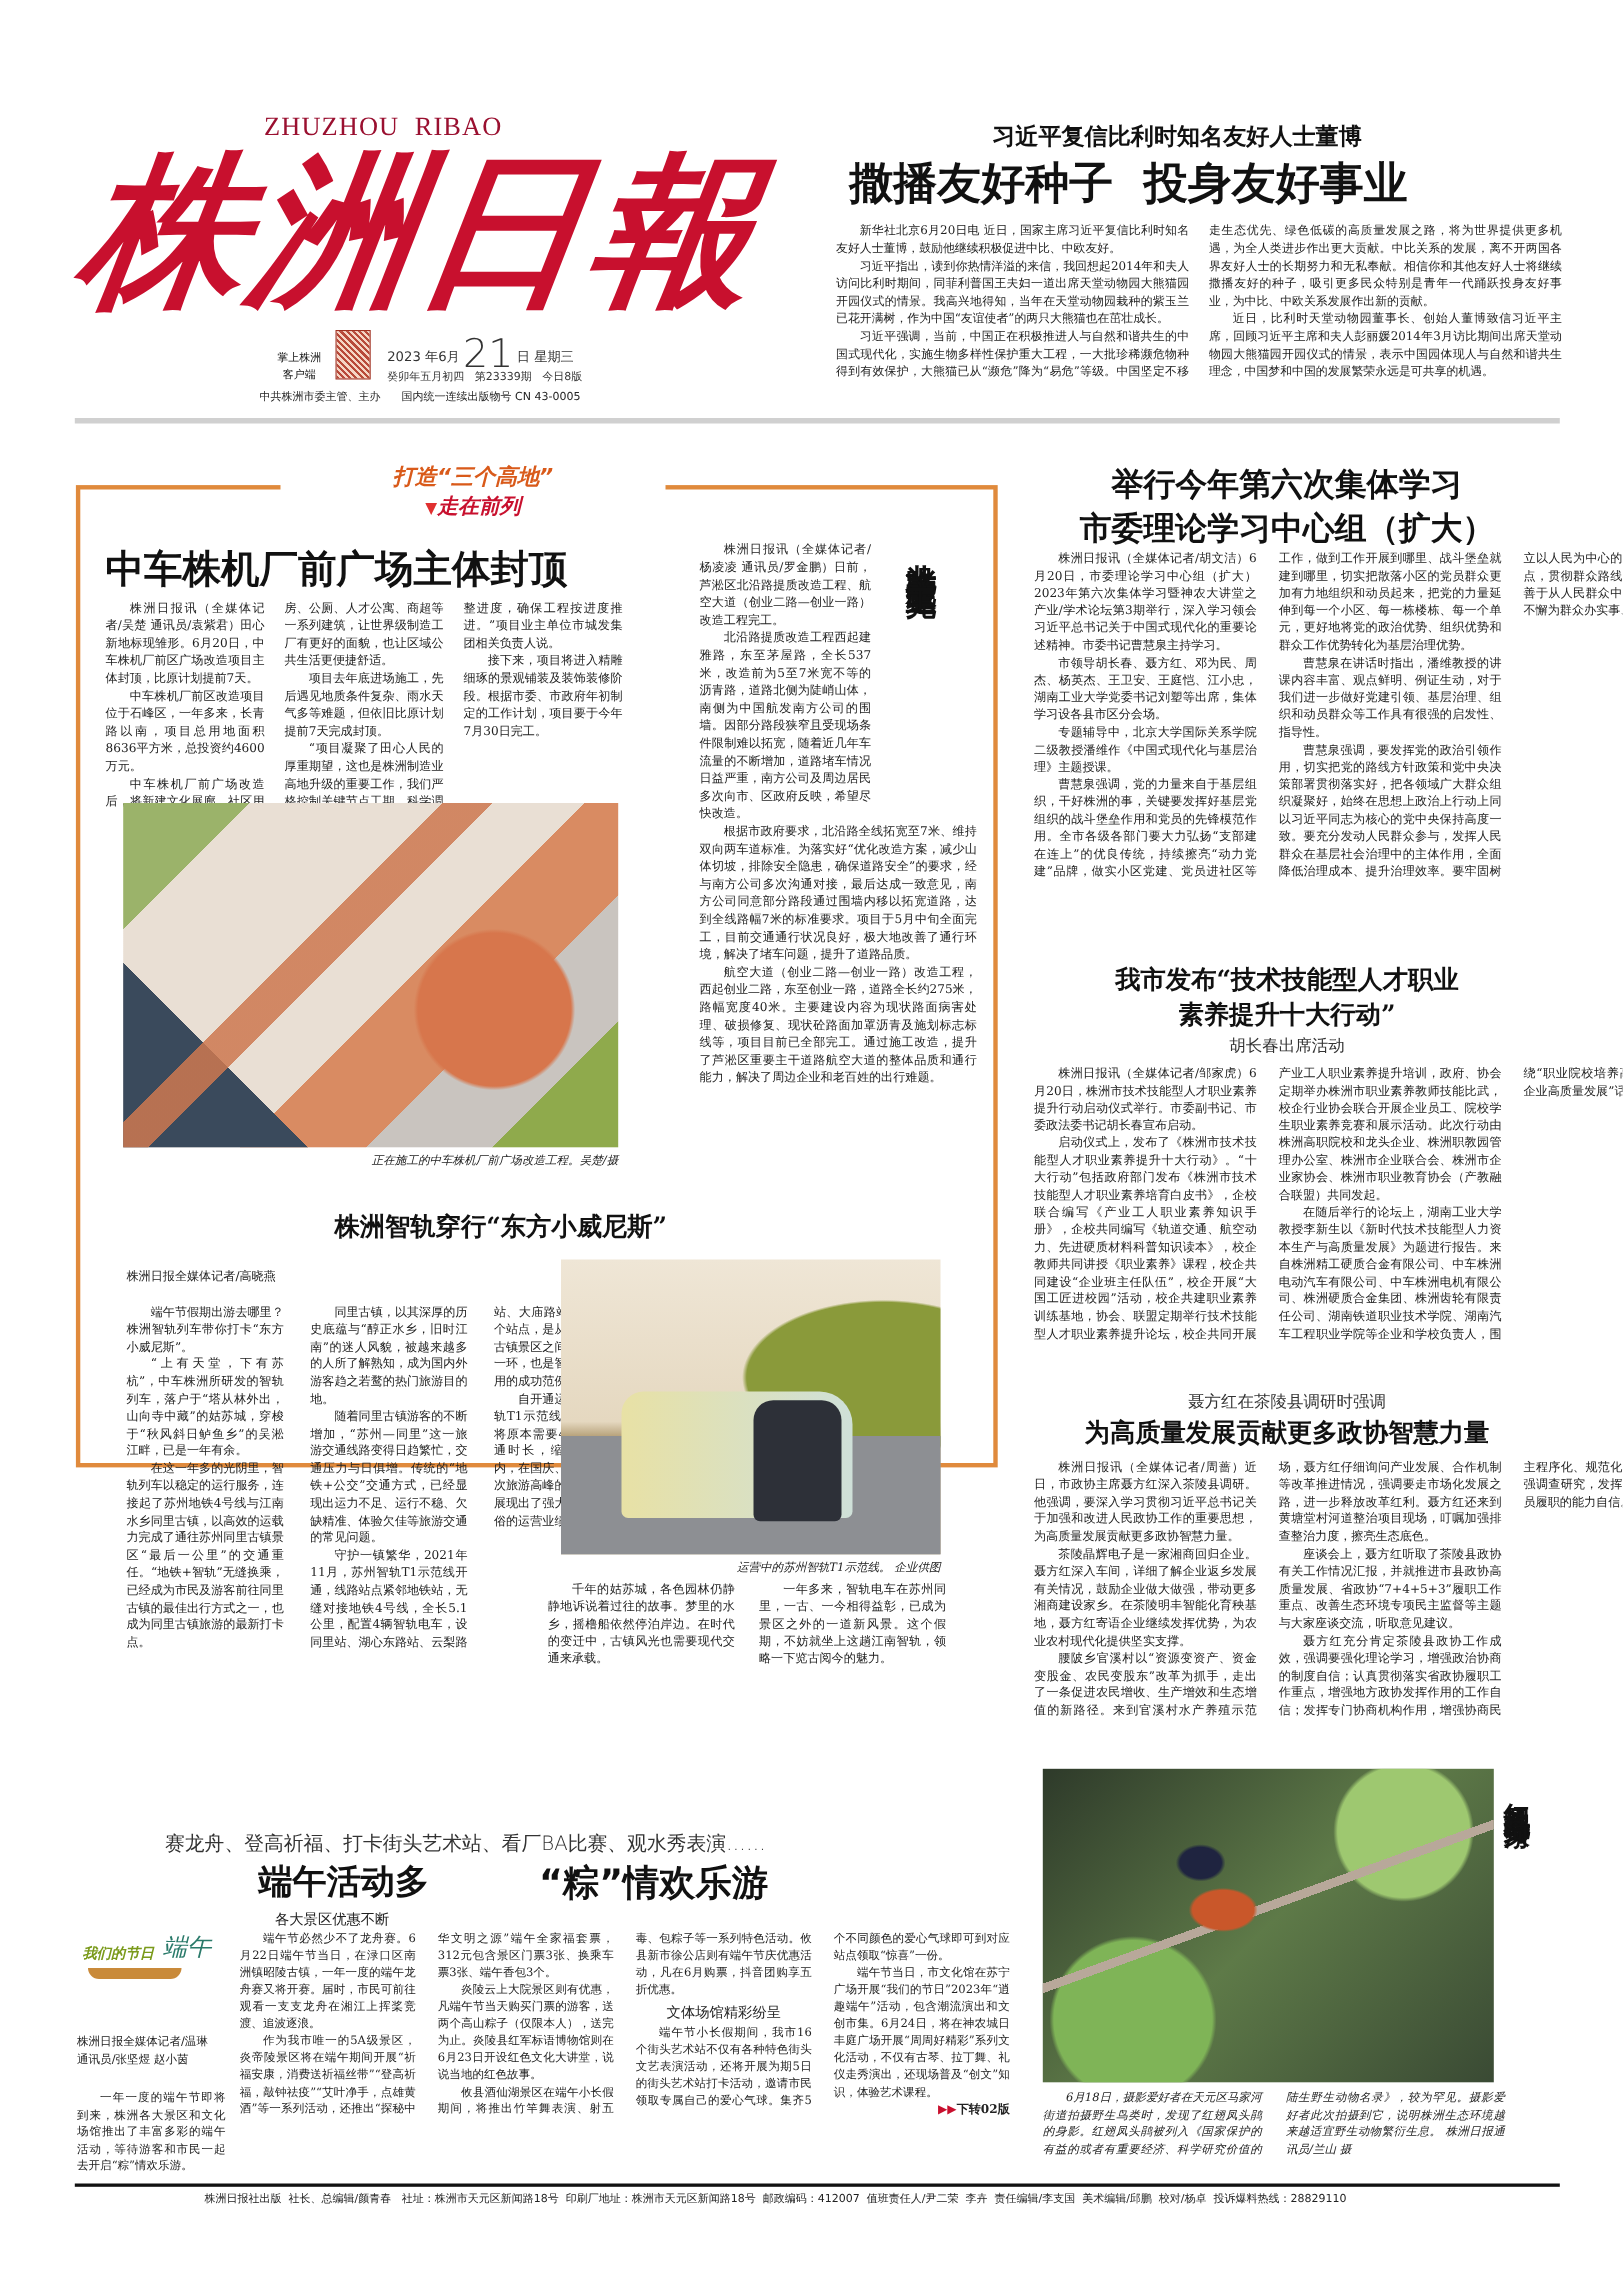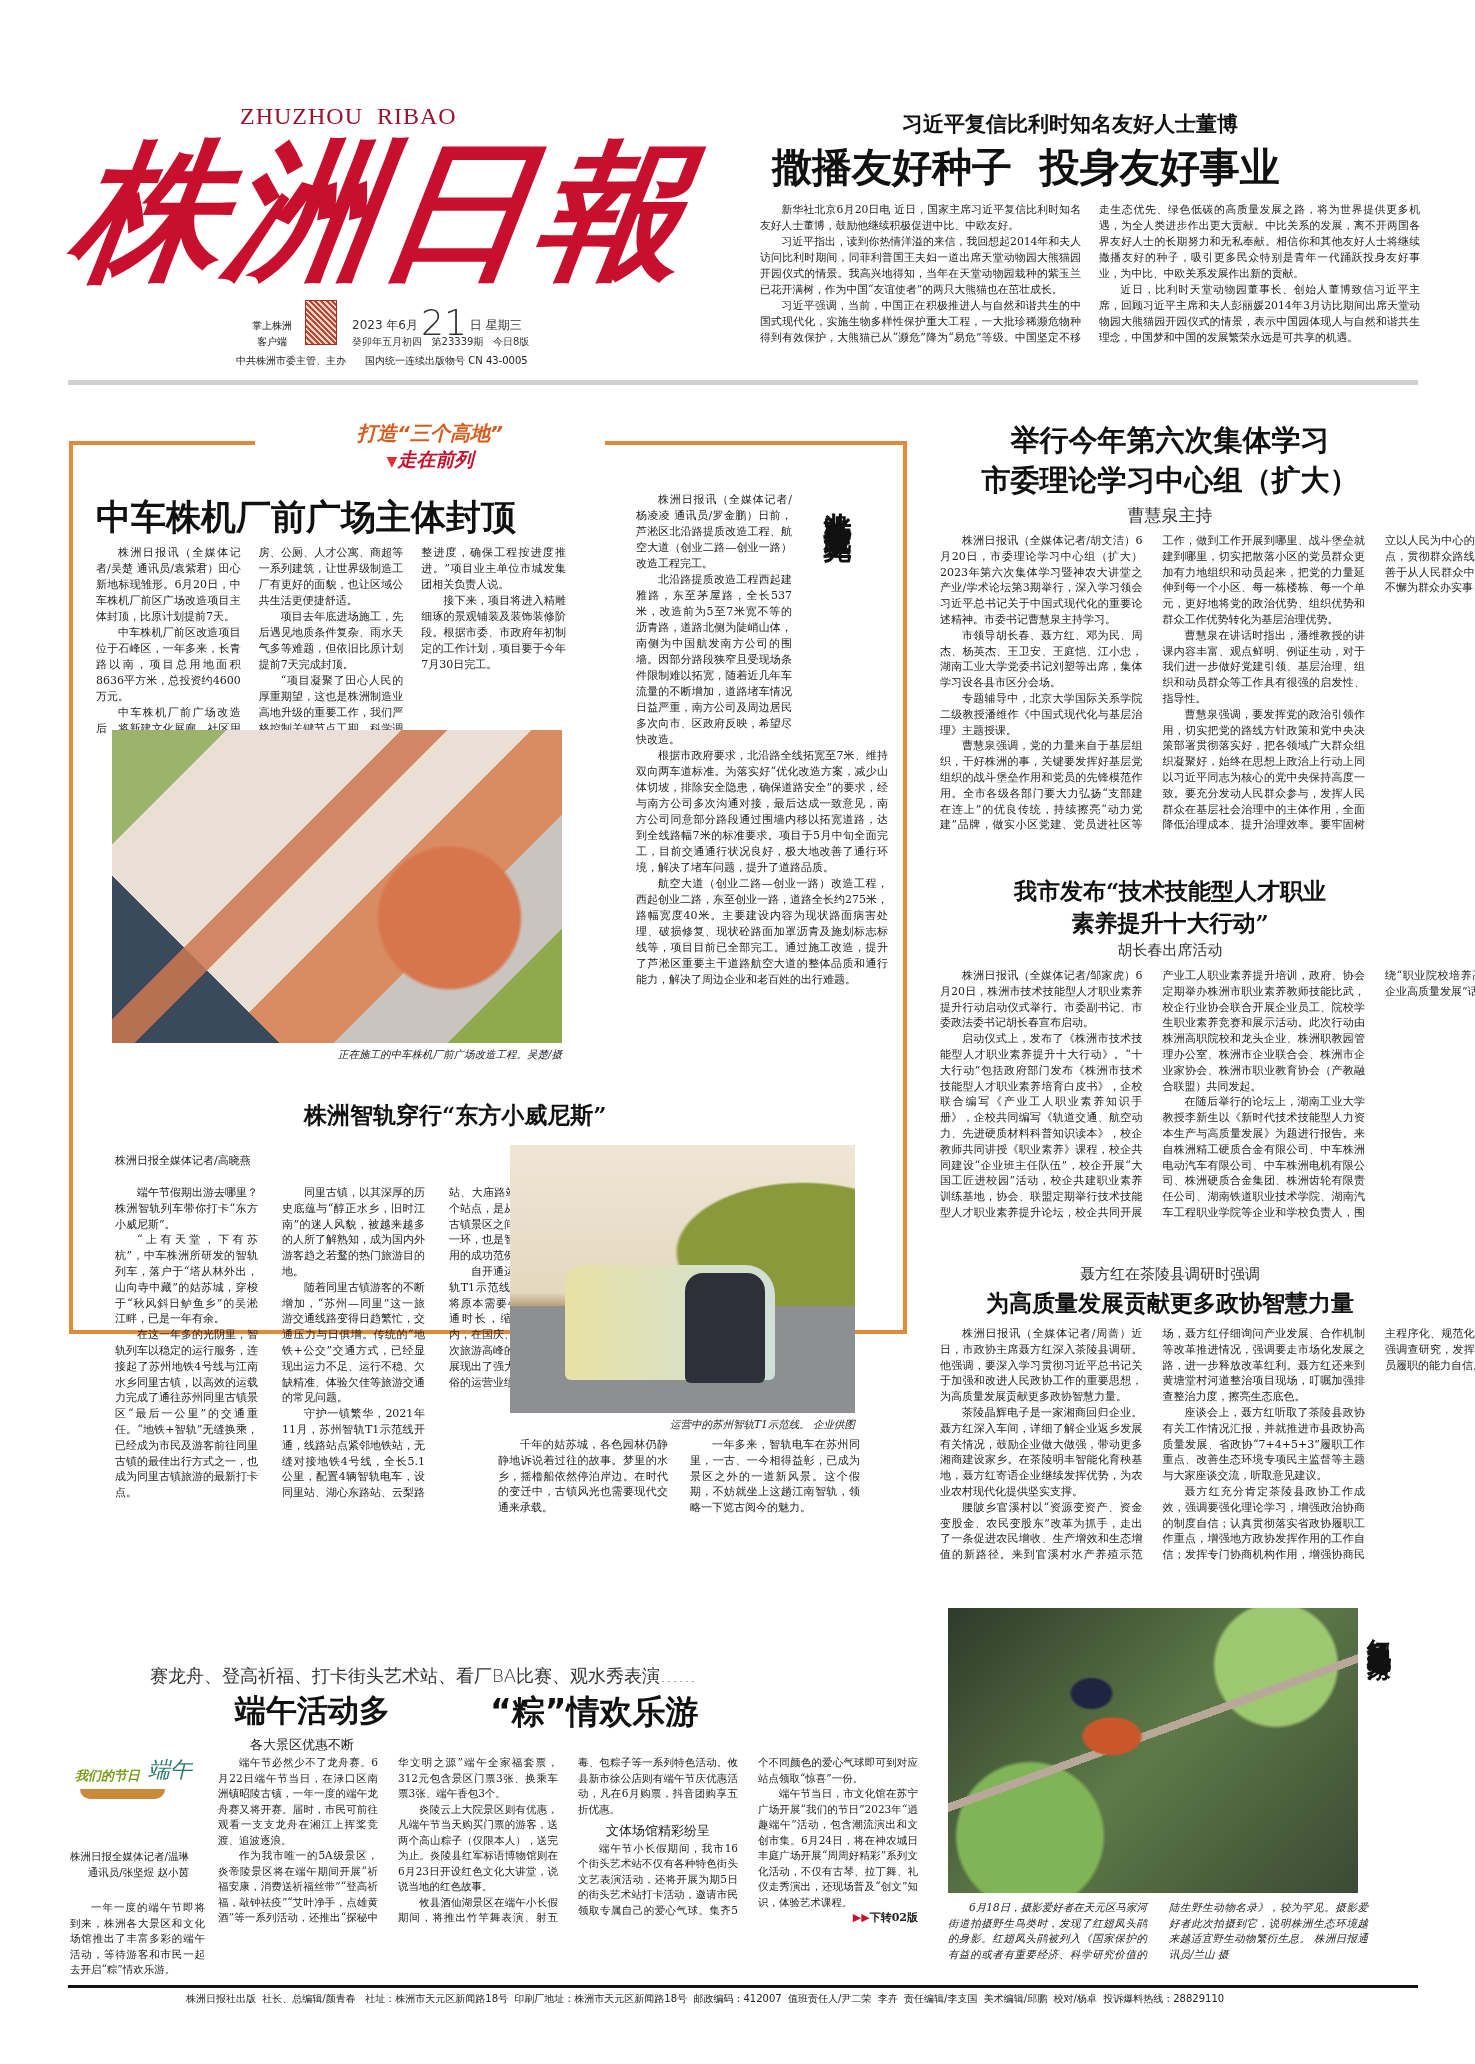--- a/index.html
+++ b/index.html
@@ -102,21 +102,20 @@
   <div style="position:absolute;left:55px;top:120px;width:210px;height:115px;background:linear-gradient(90deg,#e8e1a5,#cfe0d8);border-radius:20px 30px 6px 6px;"></div>
   <div style="position:absolute;left:175px;top:128px;width:80px;height:110px;background:#2d3038;border-radius:18px 18px 6px 6px;"></div>
 </div>
 <div class="abs caption" style="left:510px;top:1418px;width:345px;">运营中的苏州智轨T1示范线。  企业供图</div>
 <div class="abs txt" style="left:498px;top:1437px;width:170px;font-size:11px;line-height:15.8px;text-indent:2em;">千年的姑苏城，各色园林仍静静地诉说着过往的故事。梦里的水乡，摇橹船依然停泊岸边。在时代的变迁中，古镇风光也需要现代交通来承载。</div>
 <div class="abs txt" style="left:690px;top:1437px;width:170px;font-size:11px;line-height:15.8px;text-indent:2em;">一年多来，智轨电车在苏州同里，一古、一今相得益彰，已成为景区之外的一道新风景。这个假期，不妨就坐上这趟江南智轨，领略一下览古阅今的魅力。</div>
 
 <div class="abs" style="left:940px;top:420px;width:500px;">
   <div class="h-bold" style="font-size:29px;line-height:40px;text-align:center;margin-left:-40px;">举行今年第六次集体学习</div>
   <div class="h-bold" style="font-size:29px;line-height:40px;text-align:center;margin-left:-40px;">市委理论学习中心组（扩大）</div>
-  <div class="sub-light" style="font-size:17px;text-align:center;margin:4px 0 6px -40px;">曹慧泉主持</div>
   <div class="txt cols2" style="width:425px;height:315px;font-size:11px;line-height:15.8px;column-gap:20px;">
     <p>株洲日报讯（全媒体记者/胡文洁）6月20日，市委理论学习中心组（扩大）2023年第六次集体学习暨神农大讲堂之产业/学术论坛第3期举行，深入学习领会习近平总书记关于中国式现代化的重要论述精神。市委书记曹慧泉主持学习。</p>
     <p>市领导胡长春、聂方红、邓为民、周杰、杨英杰、王卫安、王庭恺、江小忠，湖南工业大学党委书记刘塑等出席，集体学习设各县市区分会场。</p>
     <p>专题辅导中，北京大学国际关系学院二级教授潘维作《中国式现代化与基层治理》主题授课。</p>
     <p>曹慧泉强调，党的力量来自于基层组织，干好株洲的事，关键要发挥好基层党组织的战斗堡垒作用和党员的先锋模范作用。全市各级各部门要大力弘扬“支部建在连上”的优良传统，持续擦亮“动力党建”品牌，做实小区党建、党员进社区等工作，做到工作开展到哪里、战斗堡垒就建到哪里，切实把散落小区的党员群众更加有力地组织和动员起来，把党的力量延伸到每一个小区、每一栋楼栋、每一个单元，更好地将党的政治优势、组织优势和群众工作优势转化为基层治理优势。</p>
     <p>曹慧泉在讲话时指出，潘维教授的讲课内容丰富、观点鲜明、例证生动，对于我们进一步做好党建引领、基层治理、组织和动员群众等工作具有很强的启发性、指导性。</p>
     <p>曹慧泉强调，要发挥党的政治引领作用，切实把党的路线方针政策和党中央决策部署贯彻落实好，把各领域广大群众组织凝聚好，始终在思想上政治上行动上同以习近平同志为核心的党中央保持高度一致。要充分发动人民群众参与，发挥人民群众在基层社会治理中的主体作用，全面降低治理成本、提升治理效率。要牢固树立以人民为中心的发展思想，树牢群众观点，贯彻群众路线，积极听取群众心声，善于从人民群众中汲取智慧和力量，坚持不懈为群众办实事、做好事。</p>
   </div>
 </div>
 
@@ -155,21 +154,21 @@
 
 <div class="abs sub-light" style="left:150px;top:1664px;font-size:18px;white-space:nowrap;">赛龙舟、登高祈福、打卡街头艺术站、看厂BA比赛、观水秀表演……</div>
 <div class="abs h-bold" style="left:235px;top:1690px;font-size:31px;">端午活动多</div>
 <div class="abs h-bold" style="left:490px;top:1690px;font-size:33px;">“粽”情欢乐游</div>
 
 <div class="abs" style="left:70px;top:1755px;width:125px;height:60px;">
   <span style="position:absolute;left:5px;top:12px;font-family:'DejaVu Sans',sans-serif;font-weight:900;font-style:italic;font-size:13px;color:#7a9a1a;">我们的节日</span>
   <span style="position:absolute;left:78px;top:0;font-family:'DejaVu Serif',serif;font-style:italic;font-size:22px;color:#2a7a6a;">端午</span>
   <div style="position:absolute;left:10px;top:34px;width:85px;height:10px;background:#c98a3a;border-radius:0 0 40px 40px;"></div>
 </div>
-<div class="abs sans" style="left:70px;top:1848px;font-size:10.5px;line-height:16px;color:#222;text-align:right;">
+<div class="abs sans" style="left:70px;top:1848px;font-size:10.5px;line-height:16px;color:#222;">
   <div>株洲日报全媒体记者/温琳</div>
   <div>通讯员/张坚煜  赵小茵</div>
 </div>
 <div class="abs txt" style="left:70px;top:1900px;width:135px;font-size:10.5px;line-height:15.5px;text-indent:2em;">一年一度的端午节即将到来，株洲各大景区和文化场馆推出了丰富多彩的端午活动，等待游客和市民一起去开启“粽”情欢乐游。</div>
 
 <div class="abs sans" style="left:250px;top:1736px;font-size:13px;color:#222;">各大景区优惠不断</div>
 <div class="abs txt" style="left:218px;top:1755px;width:700px;height:200px;font-size:10.5px;line-height:15.5px;column-count:4;column-gap:20px;">
   <p>端午节必然少不了龙舟赛。6月22日端午节当日，在渌口区南洲镇昭陵古镇，一年一度的端午龙舟赛又将开赛。届时，市民可前往观看一支支龙舟在湘江上挥桨竞渡、追波逐浪。</p>
   <p>作为我市唯一的5A级景区，炎帝陵景区将在端午期间开展“祈福安康，消费送祈福丝带”“登高祈福，敲钟祛疫”“艾叶净手，点雄黄酒”等一系列活动，还推出“探秘中华文明之源”端午全家福套票，312元包含景区门票3张、换乘车票3张、端午香包3个。</p>
   <p>炎陵云上大院景区则有优惠，凡端午节当天购买门票的游客，送两个高山粽子（仅限本人），送完为止。炎陵县红军标语博物馆则在6月23日开设红色文化大讲堂，说说当地的红色故事。</p>

